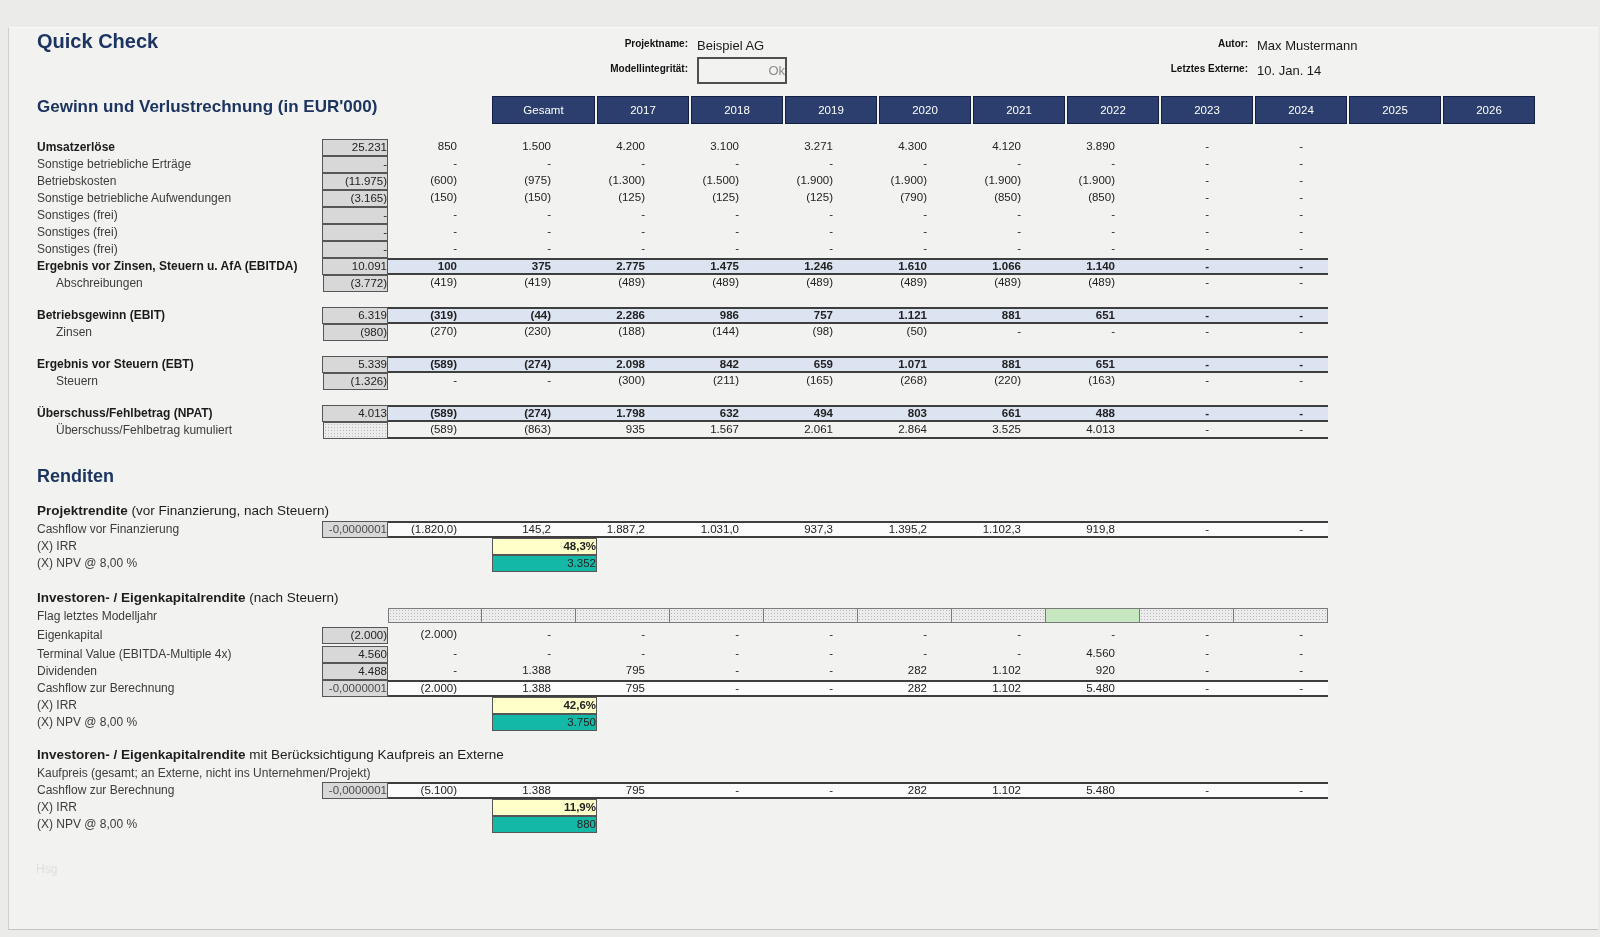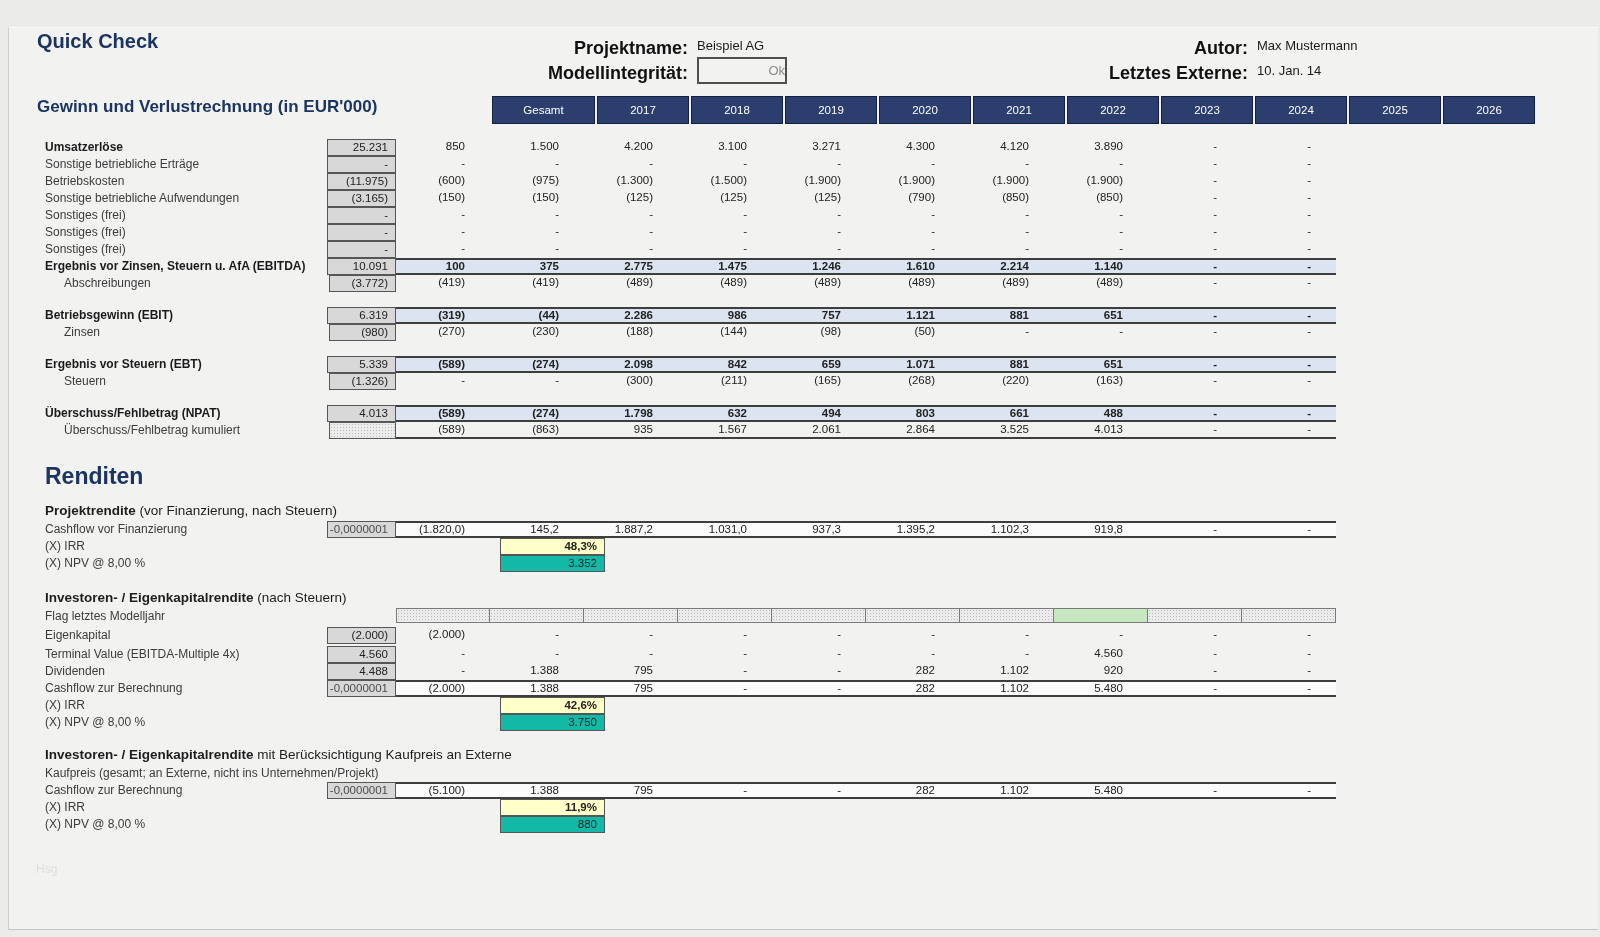--- a/index.html
+++ b/index.html
@@ -6,63 +6,63 @@
   html,body{width:1600px;height:937px}
   body{position:relative;background:#ebebea;font-family:"Liberation Sans",sans-serif;overflow:hidden;
        --accent_navy:#1c3461;--header_fill:#2b3e6d;--subtotal_fill:#dbe4f0;--input_fill:#d8d8d8;
        --irr_fill:#ffffc9;--flag_green:#c6e7c0;--border_dark:#3e3e3e;}
   #sheet-bg{position:absolute;left:8px;top:27px;width:1590px;height:903px;background:#f2f2f1;
             border-left:1px solid #cfcfcf;border-top:1px solid #f9f9f9;border-bottom:1px solid #c4c4c4}
   #content{position:absolute;left:0;top:0;width:1600px;height:937px}
 
   
   .app-title{position:absolute;left:37px;top:30px;font-size:20px;font-weight:bold;color:var(--accent_navy)}
-  .meta-label{position:absolute;font-size:18px;font-weight:bold;color:#111;text-align:right;white-space:nowrap}
+  .meta-label{position:absolute;font-size:10px;font-weight:bold;color:#111;text-align:right;white-space:nowrap}
   .meta-value{position:absolute;font-size:13px;color:#1a1a1a;white-space:nowrap}
   .ok-box{position:absolute;left:697px;top:57px;width:90px;height:27px;border:2px solid #4f4f4f;
           background:#f2f2f1;text-align:right;line-height:23px;font-size:13px;color:#8b8b8b}
 
   .sec-title-abs{position:absolute;left:37px;top:97px;font-size:17px;font-weight:bold;color:var(--accent_navy)}
 
   
   #col-header{position:absolute;left:492px;top:96px;display:flex;height:28px}
   .hcell{width:92px;margin-right:2px;background:var(--header_fill);border:1px solid #141f45;color:#fff;
          font-size:11.5px;text-align:center;line-height:26px}
   .hcell.first{width:103px}
 
   
-  #tbody{position:absolute;left:8px;top:139px;width:1328px}
+  #tbody{position:absolute;left:0;top:139px;width:1328px}
   .row{display:flex;height:17px;align-items:stretch}
   .row.flagrow{height:15px}
   .gap{height:15px}
   .lbl{width:492px;padding-left:37px;font-size:12px;color:#3c3c3c;line-height:16px;white-space:nowrap}
   .lbl.b{font-weight:bold;color:#1b1b1b}
   .lbl.ind{padding-left:56px}
-  .gcell{width:105px;height:100%;font-size:11.5px;line-height:15px;text-align:right;padding-right:7px;color:#222;white-space:nowrap}
+  .gcell{width:105px;height:100%;font-size:11.5px;line-height:15px;text-align:right;padding-right:0;color:#222;white-space:nowrap}
   .gcell.grey{background:var(--input_fill);border:1px solid #565656}
   .gcell.grey-input{background:var(--input_fill);border:1px solid #565656;color:#4c4c4c}
   .gcell.yellow{background:var(--irr_fill);border:1px solid #565656;font-weight:bold}
   .gcell.white{background:#14b8a6;border:1px solid #565656}
   .gcell.hatched{border:1px solid #565656;background-color:#ececec;
                  background-image:radial-gradient(#b9b9b9 25%,transparent 28%);background-size:3px 3px}
   .gcell.none{background:transparent;border:none}
   .years{display:flex;width:946px;height:100%}
   .years .yc{width:94px;font-size:11.5px;text-align:right;padding-right:25px;line-height:15px;color:#222;white-space:nowrap}
   .years.sub{background:var(--subtotal_fill);border-top:2px solid var(--border_dark);border-bottom:2px solid var(--border_dark)}
   .years.thick{background:#fbfbfb;border-top:2px solid var(--border_dark);border-bottom:2px solid var(--border_dark)}
   .years.sub .yc,.years.thick .yc{line-height:12px}
   .years.ul{border-bottom:2px solid var(--border_dark)}
   .yc.b{font-weight:bold}
   .yc.flag{background-color:#ececec;background-image:radial-gradient(#b9b9b9 25%,transparent 28%);
            background-size:3px 3px;border:1px solid #7a7a7a;border-left:none}
   .yc.flag:first-child{border-left:1px solid #7a7a7a}
   .yc.flag.green{background-image:none;background-color:var(--flag_green)}
 
   
-  .sec-title{margin-top:24px;height:26px;line-height:26px;padding-left:37px;font-size:23px;font-weight:bold;color:var(--accent_navy)}
+  .sec-title{margin-top:24px;height:26px;line-height:26px;padding-left:37px;font-size:18px;font-weight:bold;color:var(--accent_navy)}
   .bheading{height:20px;line-height:20px;padding-left:37px;font-size:13.5px;color:#1d1d1d;white-space:nowrap}
   .bheading .bh-b{font-weight:bold}
   .block{margin-top:12px}
   .block.m16{margin-top:16px}
   .block.m14{margin-top:14px}
 
   .watermark{position:absolute;left:36px;top:862px;font-size:12px;color:#dedede}
 </style>
 </head>
 <body style="--accent_navy: #1c3461; --header_fill: #2b3e6d; --subtotal_fill: #dbe4f0; --input_fill: #d8d8d8; --irr_fill: #ffffc9; --flag_green: #c6e7c0; --border_dark: #3e3e3e;">
@@ -216,21 +216,21 @@
       <div class="row">
         <div class="lbl b">Ergebnis vor Zinsen, Steuern u. AfA (EBITDA)</div>
         <div class="gcell grey">10.091</div>
         <div class="years sub">
           <div class="yc b">100</div>
           <div class="yc b">375</div>
           <div class="yc b">2.775</div>
           <div class="yc b">1.475</div>
           <div class="yc b">1.246</div>
           <div class="yc b">1.610</div>
-          <div class="yc b">2.214</div>
+          <div class="yc b">1.066</div>
           <div class="yc b">1.140</div>
           <div class="yc b">-</div>
           <div class="yc b">-</div>
         </div>
       </div>
       <div class="row">
         <div class="lbl ind">Abschreibungen</div>
         <div class="gcell grey">(3.772)</div>
         <div class="years">
           <div class="yc">(419)</div>

